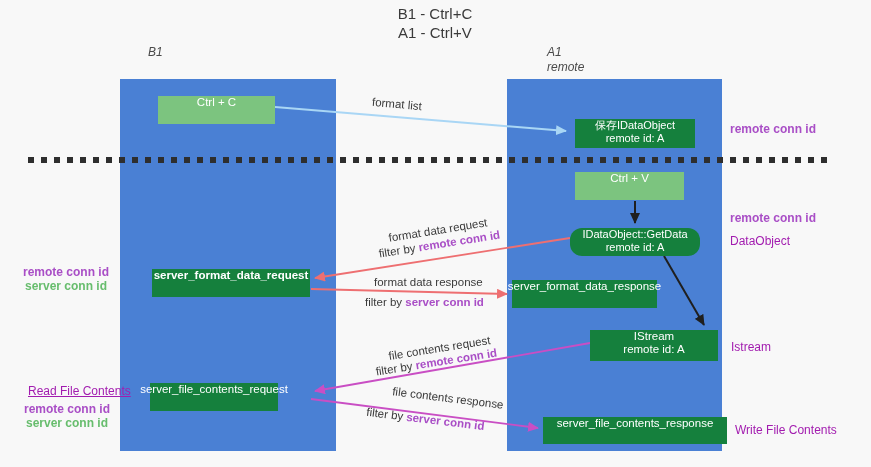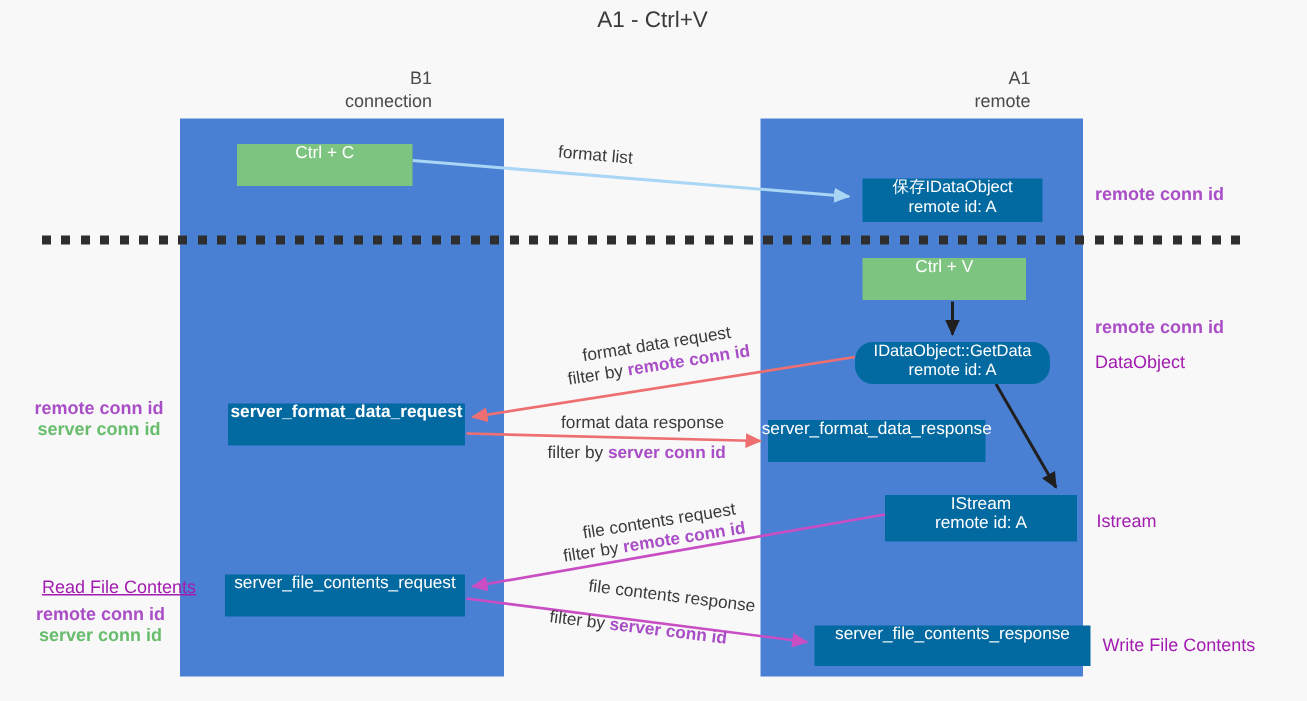--- a/index.html
+++ b/index.html
@@ -19,24 +19,25 @@
     left: 300px; top: 4px; width: 270px;
     text-align: center;
     font-size: 15px; line-height: 19px;
     color: #3a3a3a;
     z-index: 6;
   }
 
   .col-header {
     position: absolute;
     width: 140px; top: 45px;
-    text-align: right;
+    text-align: left;
     font-size: 12px; line-height: 15px;
     color: #4a4a4a;
     z-index: 6;
+    font-style: italic;
   }
   .col-header.left  { left: 148px; }
   .col-header.right { left: 547px; }
 
   .column {
     position: absolute;
     top: 79px; height: 372px;
     background: #4a80d4;
     z-index: 1;
   }
@@ -62,30 +63,30 @@
     position: absolute;
     display: flex; flex-direction: column;
     align-items: center; justify-content: flex-start;
     color: #ffffff;
     font-size: 11.5px; line-height: 13px;
     text-align: center;
     z-index: 5;
     white-space: nowrap;
   }
   .box.green  { background: #7cc47f; }
-  .box.orange { background: #0369a1; }
+  .box.orange { background: #15803d; }
 
   .box-ctrl-c        { left: 158px; top:  96px; width: 117px; height: 28px; }
   .box-save-dataobj  { left: 575px; top: 119px; width: 120px; height: 29px; font-size: 11px; }
   .box-ctrl-v        { left: 575px; top: 172px; width: 109px; height: 28px; }
   .box-getdata       { left: 570px; top: 228px; width: 130px; height: 28px; font-size: 11px; border-radius: 12px; }
   .box-fmt-request   { left: 152px; top: 269px; width: 158px; height: 28px; font-weight: bold; }
   .box-fmt-response  { left: 512px; top: 280px; width: 145px; height: 28px; }
   .box-istream       { left: 590px; top: 330px; width: 128px; height: 31px; }
-  .box-file-request  { left: 150px; top: 383px; width: 160px; height: 28px; }
+  .box-file-request  { left: 150px; top: 383px; width: 128px; height: 28px; }
   .box-file-response { left: 543px; top: 417px; width: 184px; height: 27px; }
 
   .edge-label {
     position: absolute;
     font-size: 11.5px;
     color: #3a3a3a;
     white-space: nowrap;
     z-index: 6;
   }
   .rot-neg { transform: rotate(-9deg); }
@@ -134,26 +135,26 @@
   .lbl-read-file     { left:  28px; top: 384px; text-decoration: underline; }
   .pair-mid          { left:  21px; top: 265px; }
   .pair-bottom       { left:  22px; top: 402px; }
 </style>
 </head>
 <body>
 
 <div class="canvas">
 
   <div class="title">
+    <div>B1 - Ctrl+C</div>
     <div>A1 - Ctrl+V</div>
   </div>
 
   <div class="col-header left">
     <div>B1</div>
-    <div>connection</div>
   </div>
   <div class="col-header right">
     <div>A1</div>
     <div>remote</div>
   </div>
 
   <div class="column left"></div>
   <div class="column right"></div>
 
   <div class="dashed-line"></div>

